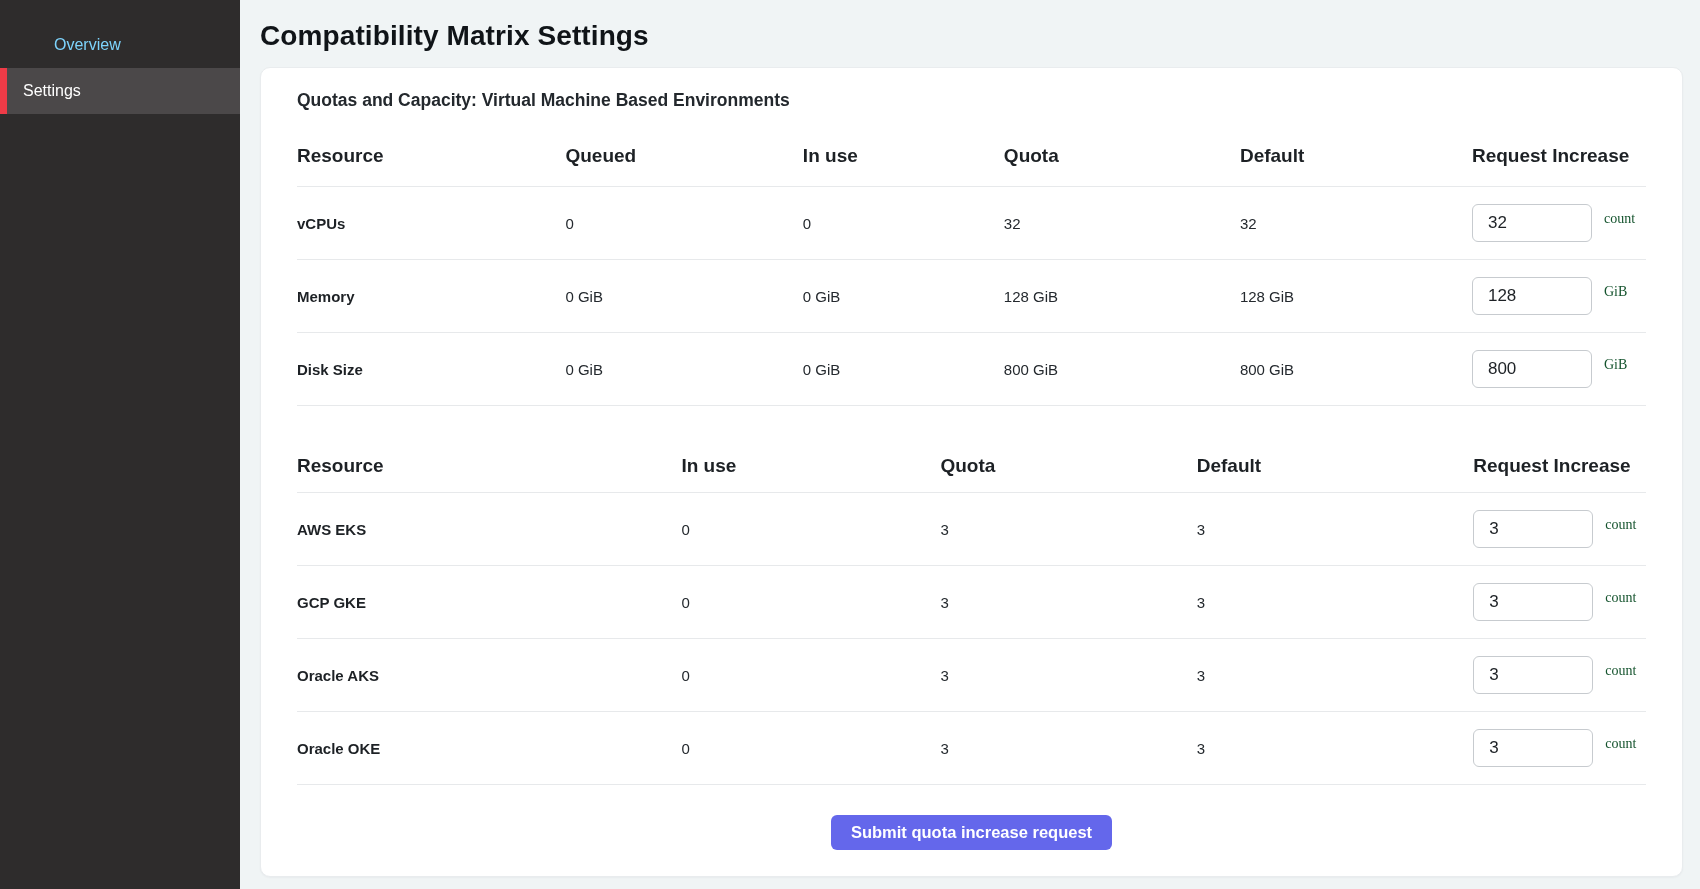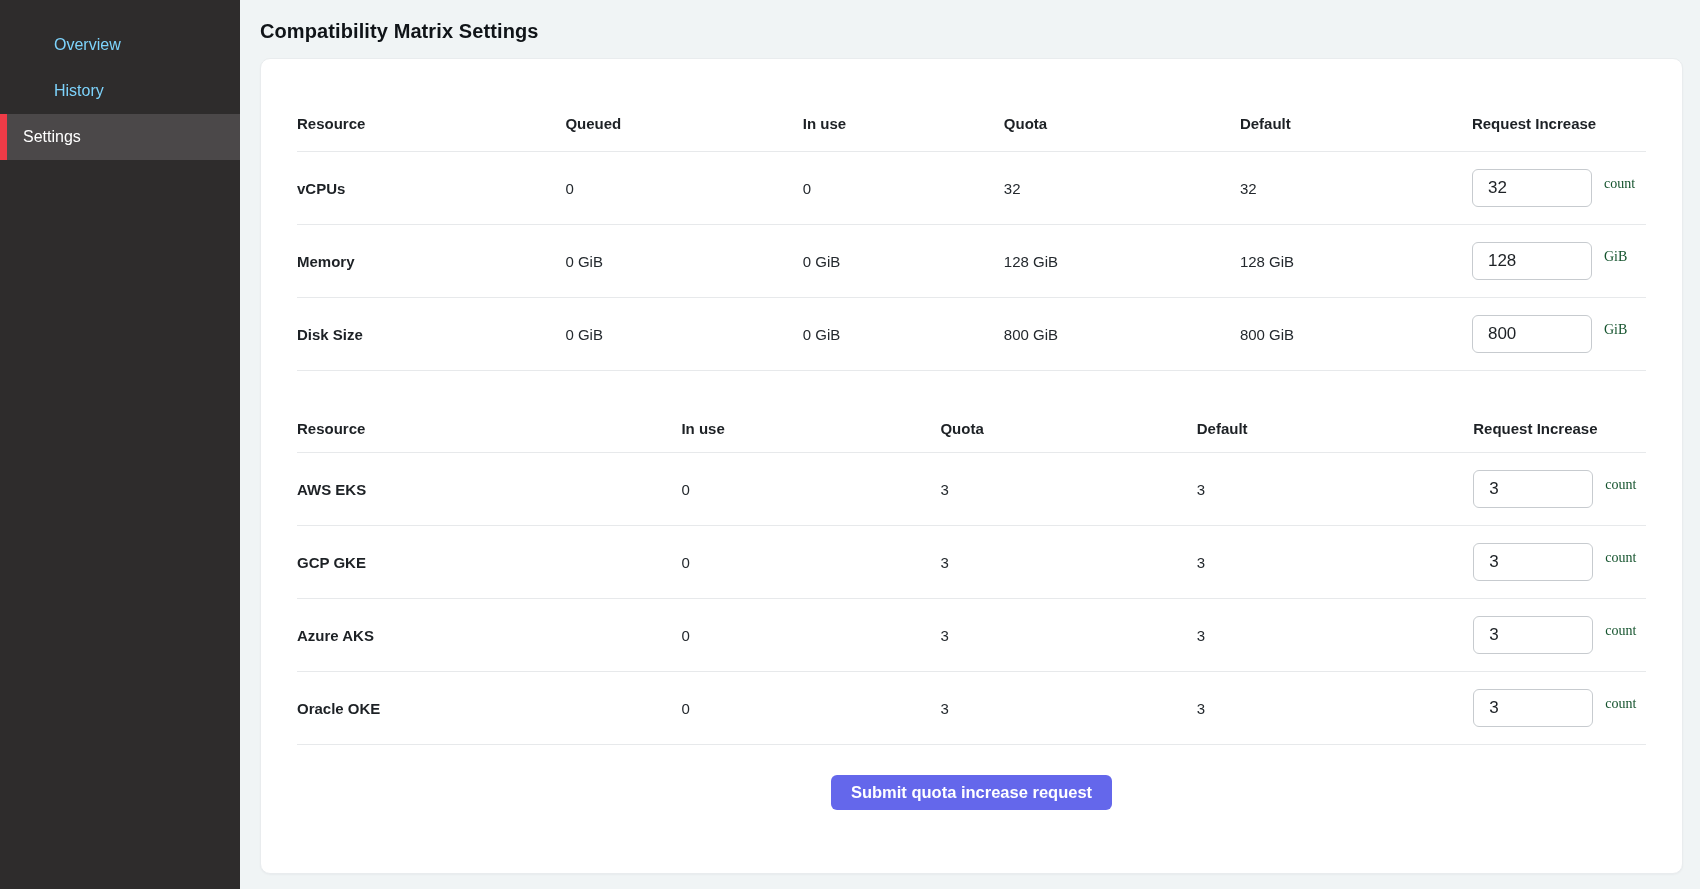--- a/index.html
+++ b/index.html
@@ -32,21 +32,21 @@
   .nav-item.active {
     background: #4b4849;
     color: #ffffff;
     border-left-color: #ee3b47;
     padding-left: 16px;
   }
 
   
   .main { flex: 1; display: flex; flex-direction: column; }
   .page-title {
-    font-size: 20px;
+    font-size: 28px;
     font-weight: 700;
     color: #101418;
     margin: 20px 12px 15px 20px;
     letter-spacing: 0.1px;
   }
   .card {
     background: #ffffff;
     border: 1px solid #e9ecee;
     border-radius: 10px;
     box-shadow: 0 1px 2px rgba(16, 24, 40, 0.04);
@@ -69,21 +69,21 @@
 
   
   .thead {
     display: flex;
     align-items: flex-end;
     border-bottom: 1px solid #e7e9eb;
     padding: 34px 0 19px 0;
   }
   .thead.compact { padding: 17px 0 15px 0; }
   .th {
-    font-size: 15px;
+    font-size: 19px;
     font-weight: 700;
     color: #1d2125;
   }
   .trow {
     display: flex;
     align-items: center;
     height: 73px;
     border-bottom: 1px solid #e7e9eb;
     justify-content: center;
   }
@@ -145,35 +145,33 @@
     cursor: pointer;
   }
 </style>
 </head>
 <body>
 
 <aside class="sidebar">
   <div class="nav-item">
       <span>Overview</span>
     </div>
-  <div class="nav-item">
-      <span>History</span>
-    </div>
   <div class="nav-item active">
       <span>Settings</span>
     </div>
 </aside>
 
 <div class="main">
   <h1 class="page-title">Compatibility Matrix Settings</h1>
 
   <div class="card">
 
     <div class="section">
       <div class="section-header">
+        <span class="section-title">Quotas and Capacity: Virtual Machine Based Environments</span>
       </div>
 
       <div class="table t1">
         <div class="thead">
           <span class="th c1">Resource</span>
           <span class="th c2">Queued</span>
           <span class="th c3">In use</span>
           <span class="th c4">Quota</span>
           <span class="th c5">Default</span>
           <span class="th c6">Request Increase</span>
@@ -254,21 +252,21 @@
           <span class="td c4">3</span>
           <span class="td c5">
             <span class="request-group">
               <input class="request-input" type="text" value="3" style="">
               <span class="unit-label">count</span>
             </span>
           </span>
         </div>
 
         <div class="trow">
-          <span class="td resource c1">Azure AKS</span>
+          <span class="td resource c1">Oracle AKS</span>
           <span class="td c2">0</span>
           <span class="td c3">3</span>
           <span class="td c4">3</span>
           <span class="td c5">
             <span class="request-group">
               <input class="request-input" type="text" value="3" style="">
               <span class="unit-label">count</span>
             </span>
           </span>
         </div>

